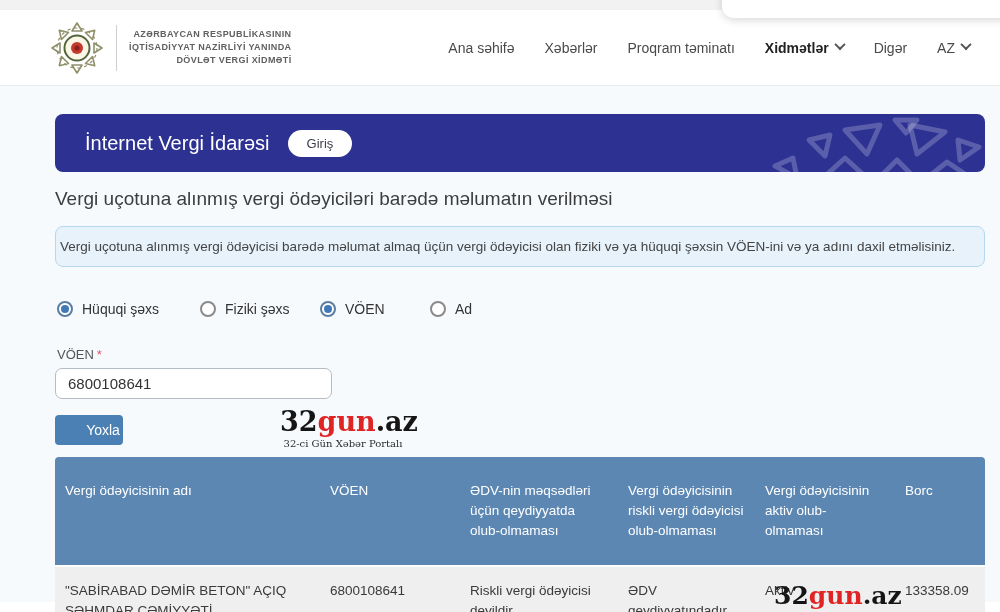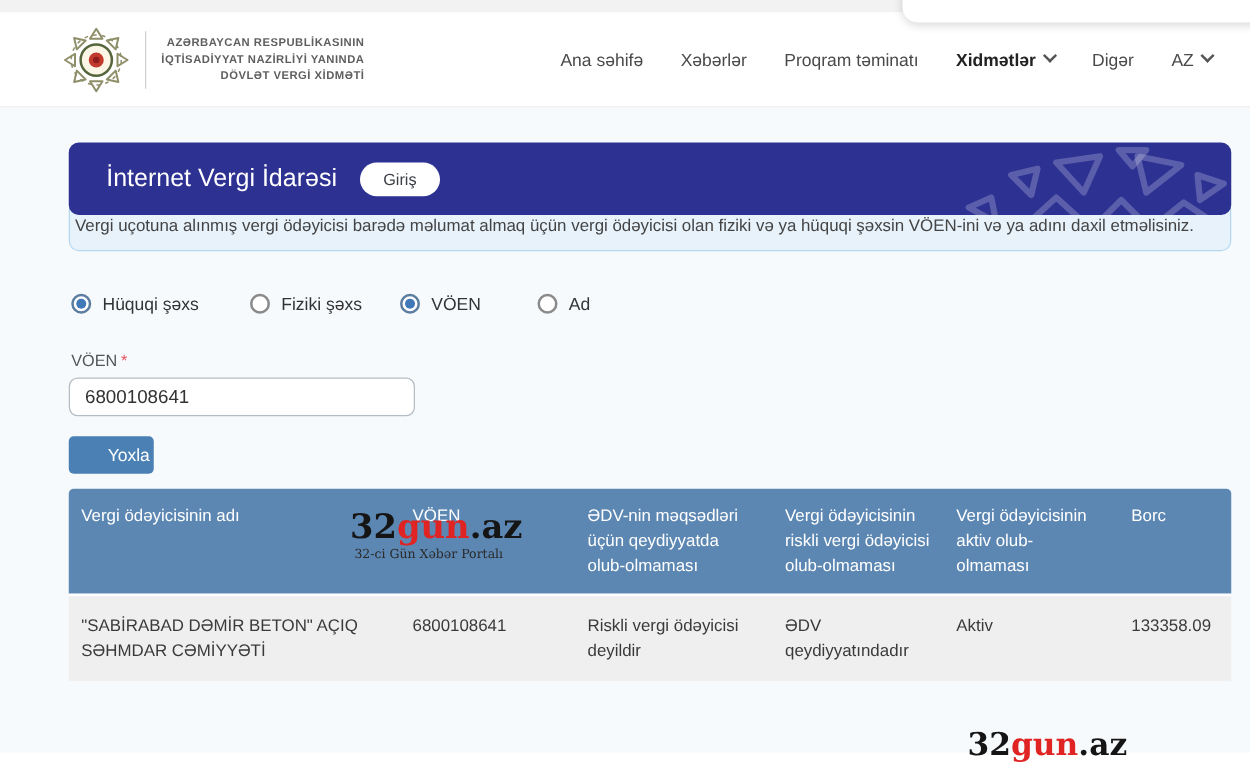--- a/index.html
+++ b/index.html
@@ -72,21 +72,21 @@
     margin:16px 0 0 55px; width:68px; height:30px; background:#4b80b4;
     color:#fff; border:none; border-radius:4px; font-size:14px; cursor:pointer;
     font-family:inherit; display:block;padding-left:28px;
   }
   
   .result-table { margin:12px 0 0 55px; width:930px; font-size:13.5px; }
   .t-head {
     display:grid; grid-template-columns:265px 140px 158px 137px 140px 1fr;
     background:#5c87b2; color:#fff; border-radius:4px 4px 0 0;
   }
-  .t-head > div { padding:12px 10px; line-height:20px; }
+  .t-head > div { padding:24px 10px; line-height:20px; }
   .t-row {
     display:grid; grid-template-columns:265px 140px 158px 137px 140px 1fr;
     background:#efefef; border-top:2px solid #fdfdfd; color:#3a3a3a;
   }
   .t-row > div { padding:14px 10px; line-height:20px; }
   
   .wm { position:absolute; text-align:center; font-family:"DejaVu Serif","Liberation Serif",serif; z-index:40; pointer-events:none; }
   .wm1 { left:280px; top:322px; width:126px; }
   .wm2 { left:774px; top:496px; }
   .wm-big { font-size:27px; font-weight:bold; color:#151515; line-height:28px; white-space:nowrap; }
@@ -177,20 +177,21 @@
         <path d="M64 26 L85 21 L80 42 Z"></path>
         <path d="M213 26 L234 33 L215 46 Z"></path>
         <path d="M78 64 L100 44 L122 64 Z"></path>
         <path d="M134 64 L152 46 L170 64 Z"></path>
         <path d="M182 64 L202 48 L226 64 Z"></path>
         <path d="M30 52 L48 44 L52 64 Z"></path>
       </g>
     </svg>
   </div>
 
+  <h1 class="page-title">Vergi uçotuna alınmış vergi ödəyiciləri barədə məlumatın verilməsi</h1>
 
   <div class="info-box">Vergi uçotuna alınmış vergi ödəyicisi barədə məlumat almaq üçün vergi ödəyicisi olan fiziki və ya hüquqi şəxsin VÖEN-ini və ya adını daxil etməlisiniz.</div>
 
   <div class="radio-row">
     <label class="radio-item">
       <span class="radio-circle checked">
           <span class="dot"></span>
         </span>
       <span class="radio-label">Hüquqi şəxs</span>
     </label>

